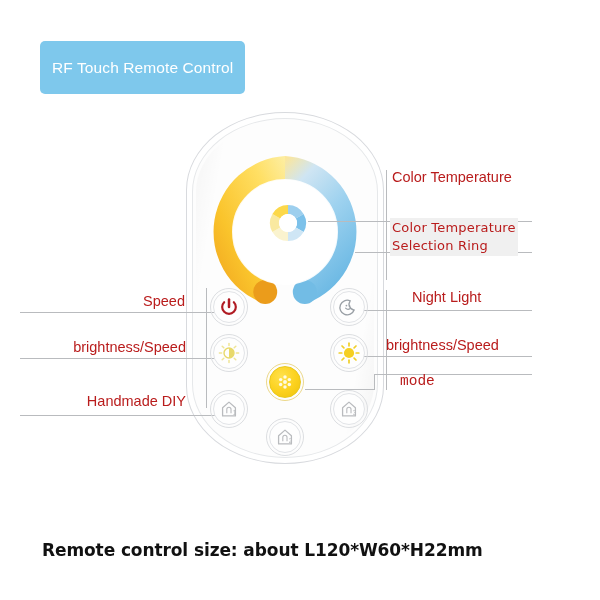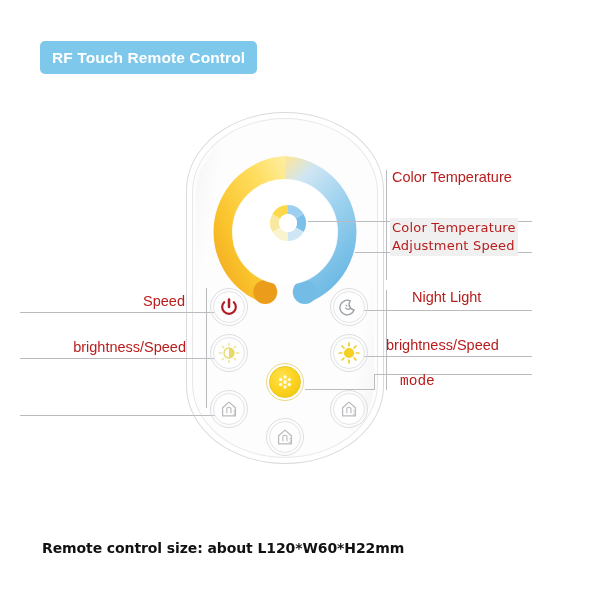--- a/index.html
+++ b/index.html
@@ -8,27 +8,27 @@
     background:#ffffff;
     font-family:"Liberation Sans", sans-serif;
     overflow:hidden;
     position:relative;
   }
   #stage{position:absolute;left:0;top:0;width:600px;height:600px;}
 
   
   .title-badge{
     position:absolute;left:40px;top:41px;
-    height:25px;padding:4px 12px;
+    height:25px;padding:14px 12px;
     display:flex;align-items:center;
     background:#7ec8ec;
     border-radius:5px;
     color:#ffffff;
     font-size:15.5px;
-    font-weight:bold;
+    font-weight:normal;
     letter-spacing:.1px;
     white-space:nowrap;
   }
 
   
   .remote-body{
     position:absolute;left:186px;top:112px;
     width:198px;height:352px;
     border:1px solid #d8dade;
     border-radius:99px/78px;
@@ -115,21 +115,21 @@
   .btn.filled .ring-inner{
     background:radial-gradient(circle at 38% 32%, #ffe14d 0%, #fcd21f 52%, #eec20a 100%);
     border:1px solid #e8c81d;
   }
   .btn.filled .ring-outer{border:1px solid #ecd88a;}
 
   
   .caption{
     position:absolute;left:42px;top:540px;
     font-family:"DejaVu Sans", sans-serif;
-    font-size:14px;
+    font-size:17px;
     font-weight:bold;
     color:#111111;
     white-space:nowrap;
     letter-spacing:-0.1px;
     text-align:right;
   }
 </style>
 </head>
 <body>
 
@@ -206,40 +206,43 @@
   <div class="lead lead-h" style="left:20px;top:312px;width:200px;"></div>
   <div class="lead lead-h" style="left:20px;top:358px;width:200px;"></div>
   <div class="lead lead-h" style="left:20px;top:415px;width:200px;"></div>
 
   <div class="lbl lbl-r" style="left:392px;top:168px;">
     <div>Color Temperature</div>
   </div>
 
   <div class="lbl lbl-r lbl-alt" style="left:390px;top:218px;background:#f0f0f0;padding:1px 2px;">
     <div>Color Temperature</div>
-    <div>Adjustment Speed</div>
+    <div>Selection Ring</div>
   </div>
 
   <div class="lbl lbl-r" style="left:390px;top:288px;margin-left:22px;">
     <span>Night Light</span>
   </div>
 
   <div class="lbl lbl-r" style="left:386px;top:336px;">
     <span>brightness/Speed</span>
   </div>
 
   <div class="lbl lbl-r" style="left:400px;top:372px;font-family:Liberation Mono, monospace;">
     <span>mode</span>
   </div>
 
   <div class="lbl lbl-l" style="left:0px;top:292px;width:185px;">
     <span>Speed</span>
   </div>
   <div class="lbl lbl-l" style="left:0px;top:338px;width:186px;">
     <span>brightness/Speed</span>
+  </div>
+  <div class="lbl lbl-l" style="left:0px;top:392px;width:186px;">
+    <span>Handmade DIY</span>
   </div>
 
   <div class="btn" style="left:210px;top:288px;">
     <div class="ring-outer"></div>
     <div class="ring-inner"></div>
     <div class="glyph">
       <svg width="20" height="20" viewBox="0 0 24 24">
         <path d="M12 3 L12 12" stroke="#b01b23" stroke-width="3" stroke-linecap="round" fill="none"></path>
         <path d="M6.2 6.2 A8.2 8.2 0 1 0 17.8 6.2" stroke="#b01b23" stroke-width="2.6" fill="none" stroke-linecap="round"></path>
       </svg>

